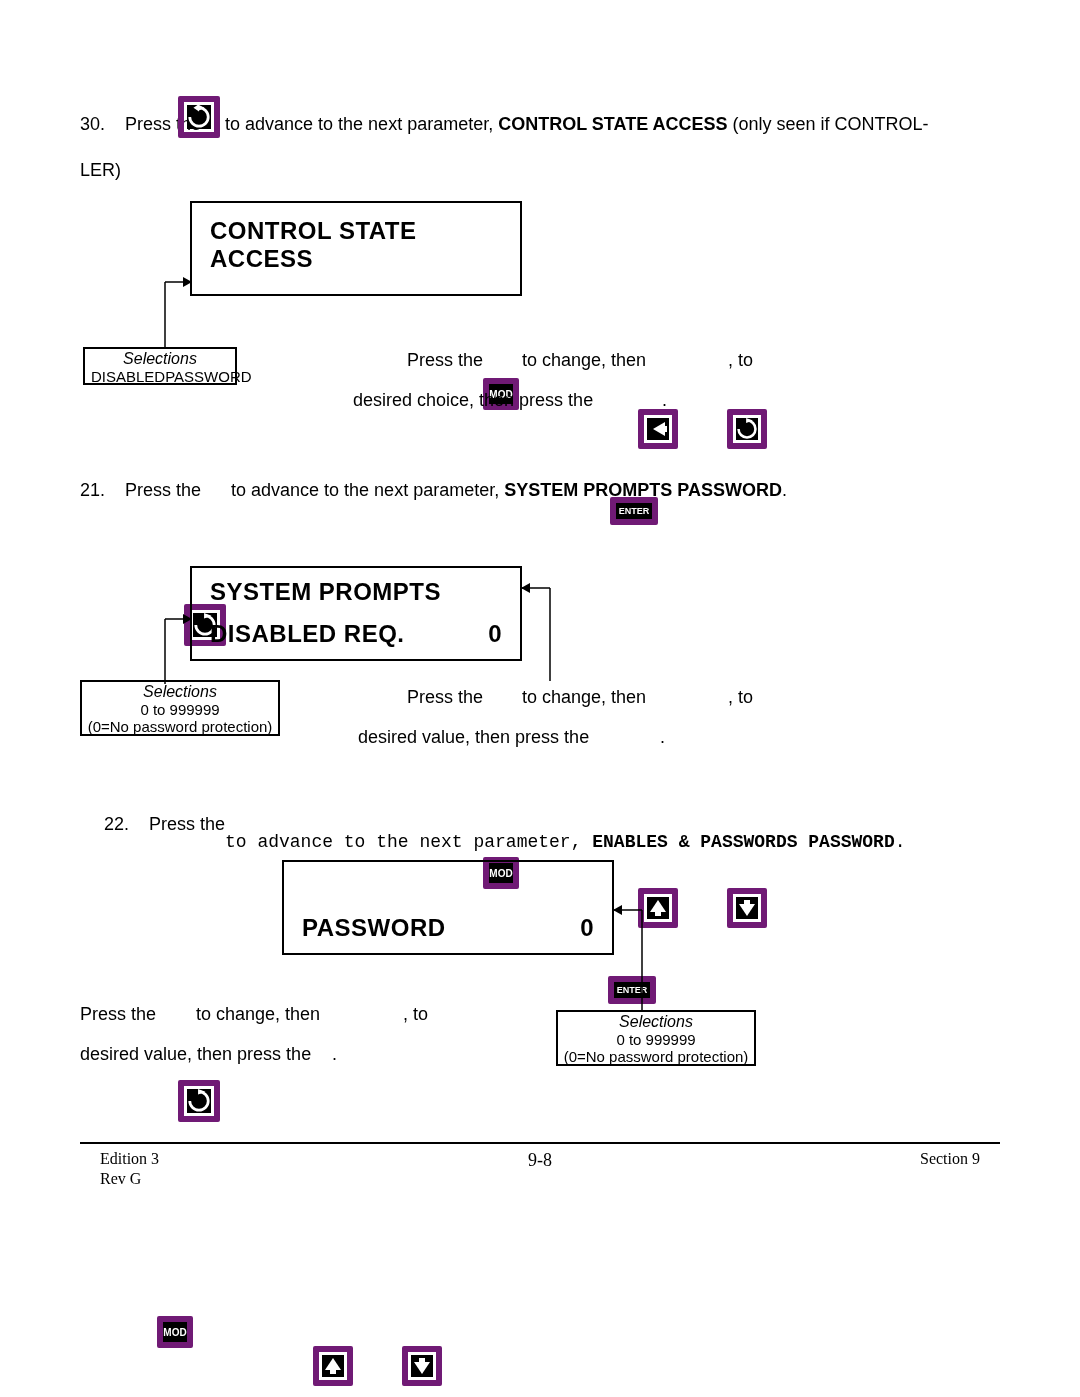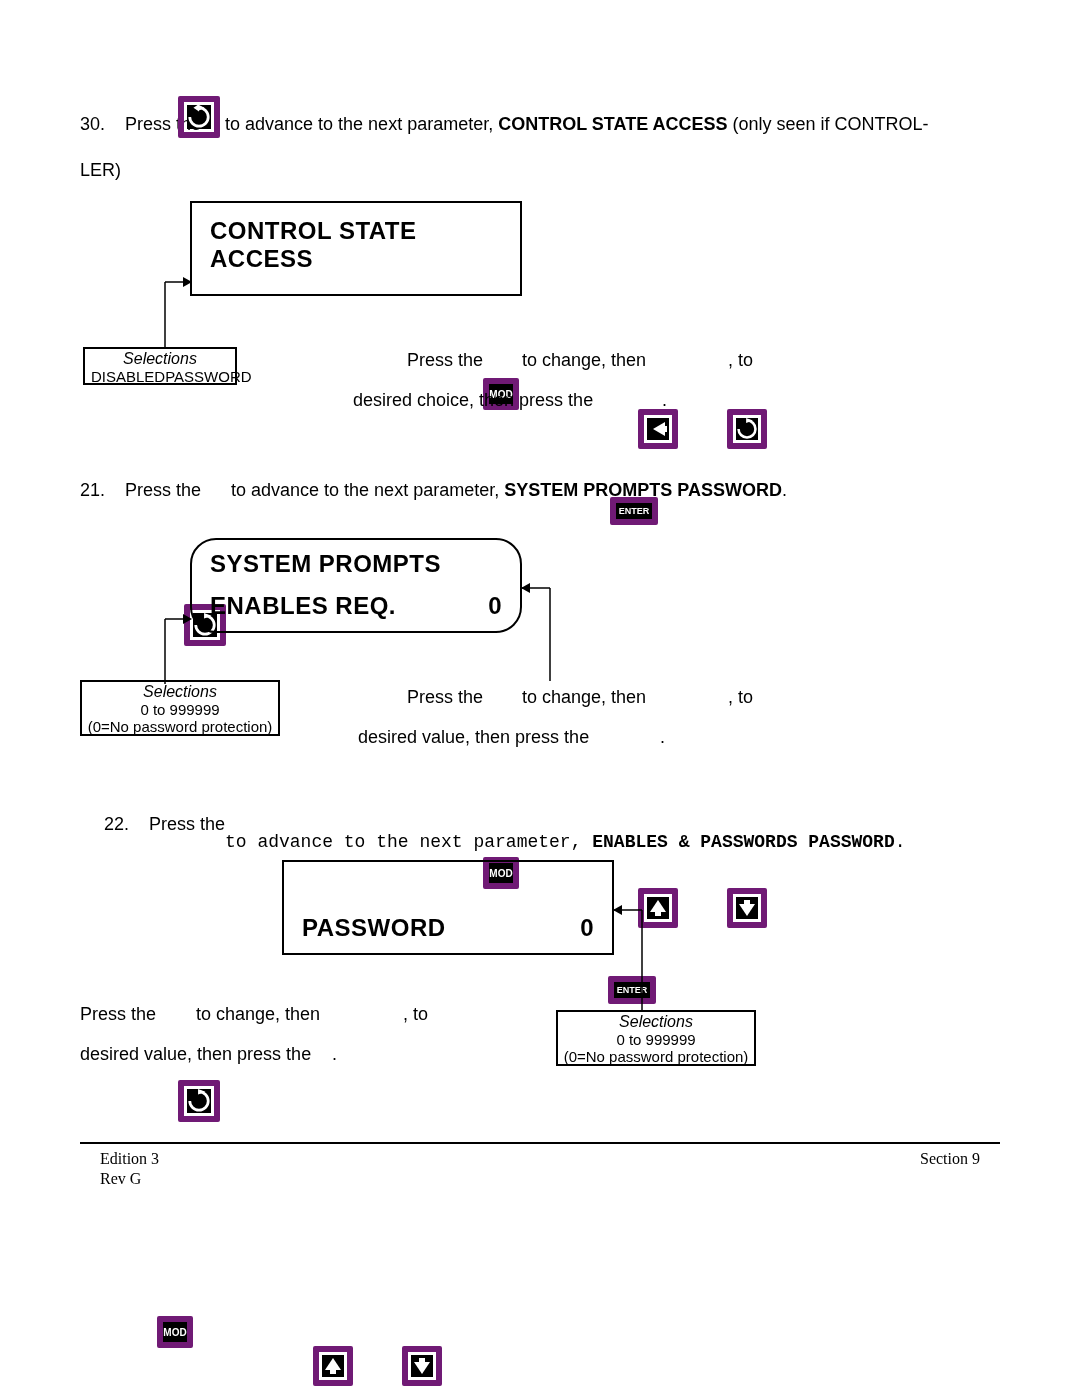--- a/index.html
+++ b/index.html
@@ -163,23 +163,23 @@
           <path d="M13 3 A10 10 0 1 1 3 13" fill="none" stroke="#fff" stroke-width="3"></path>
           <path d="M10 0 L18 3 L10 6 Z" fill="#fff" transform="translate(2,0)"></path>
         </svg>
       </div>
   </div>
   <div class="abs" style="left:231px; top:480px;">
     <span>to advance to the next parameter, </span><span class="bold">SYSTEM PROMPTS PASSWORD</span><span>.</span>
   </div>
 
   
-  <div class="abs panel" style="left:190px; top:538px; width:332px; height:95px;border-radius:26px;">
+  <div class="abs panel" style="left:190px; top:566px; width:332px; height:95px;">
     <div class="panel-title" style="position:absolute; left:18px; top:10px;">SYSTEM  PROMPTS</div>
-    <div class="panel-title" style="position:absolute; left:18px; top:52px;">ENABLES REQ.</div>
+    <div class="panel-title" style="position:absolute; left:18px; top:52px;">DISABLED REQ.</div>
     <div class="panel-title" style="position:absolute; right:18px; top:52px;">0</div>
   </div>
 
   
   <svg class="abs" style="left:150px; top:604px; width:50px; height:90px;">
     <line x1="15" y1="80" x2="15" y2="15" stroke="#000" stroke-width="1.5"></line>
     <line x1="15" y1="15" x2="40" y2="15" stroke="#000" stroke-width="1.5"></line>
     <path d="M33 10 L42 15 L33 20 Z" fill="#000"></path>
   </svg>
   <svg class="abs" style="left:520px; top:578px; width:80px; height:120px;">
@@ -292,15 +292,16 @@
   <div class="abs panel" style="left:556px; top:1010px; width:200px; height:56px; text-align:center; font-size:16px;">
     <div class="italic" style="margin-top:1px;">Selections</div>
     <div style="font-size:15px;">0 to 999999</div>
     <div style="font-size:15px;">(0=No password protection)</div>
   </div>
 
   
   <div class="hr" style="top:1142px;"></div>
   <div class="abs serif" style="left:100px; top:1150px; font-size:16px;">Edition 3</div>
   <div class="abs serif" style="left:100px; top:1170px; font-size:16px;">Rev G</div>
+  <div class="abs serif" style="left:0; right:0; top:1150px; text-align:center; font-size:18px;">9-8</div>
   <div class="abs serif" style="right:100px; top:1150px; font-size:16px;">Section 9</div>
 
 </div>
 
 </body></html>

